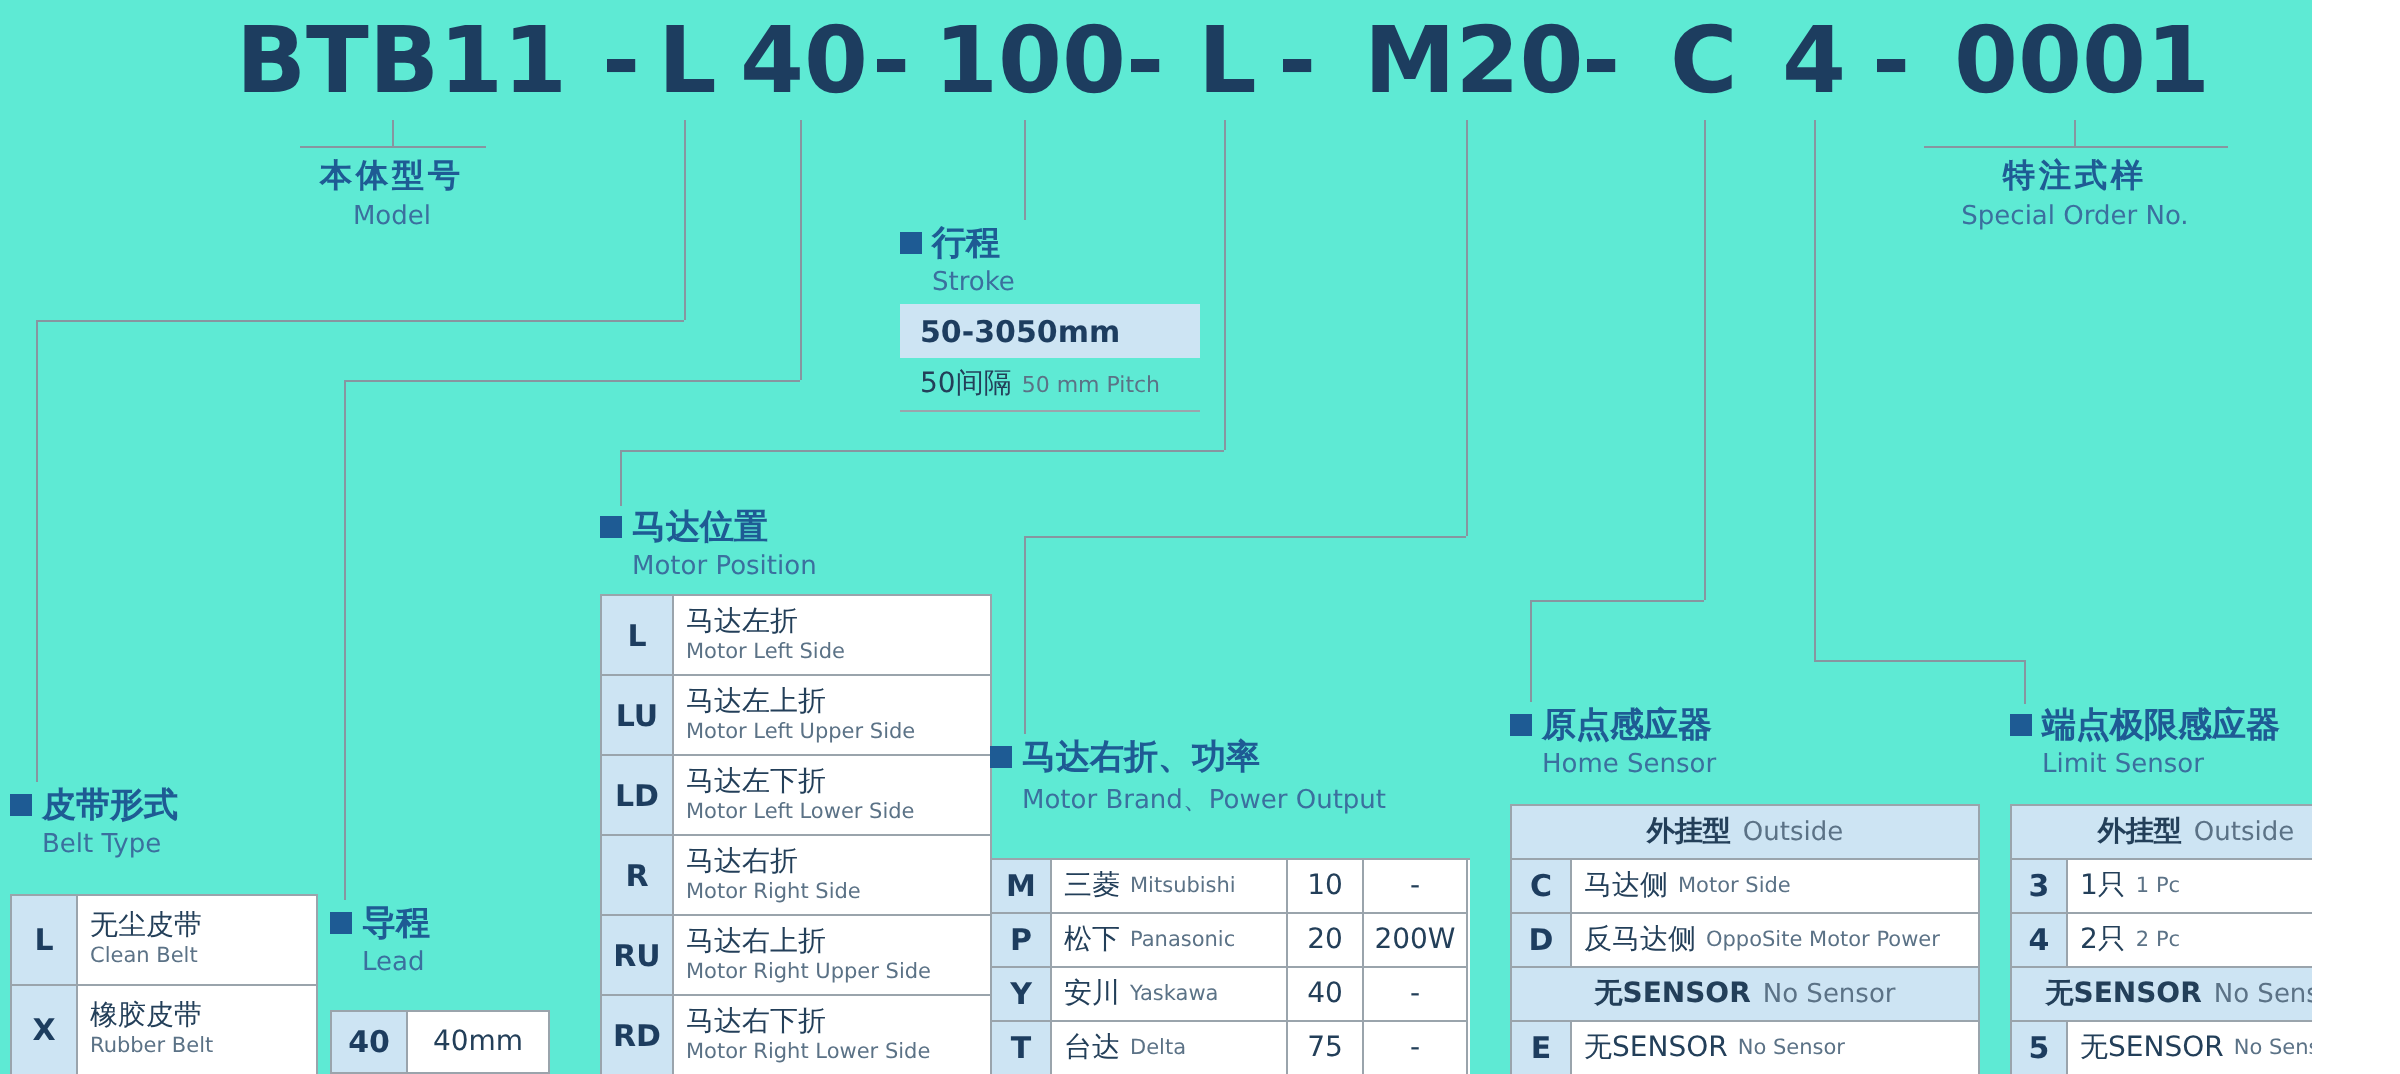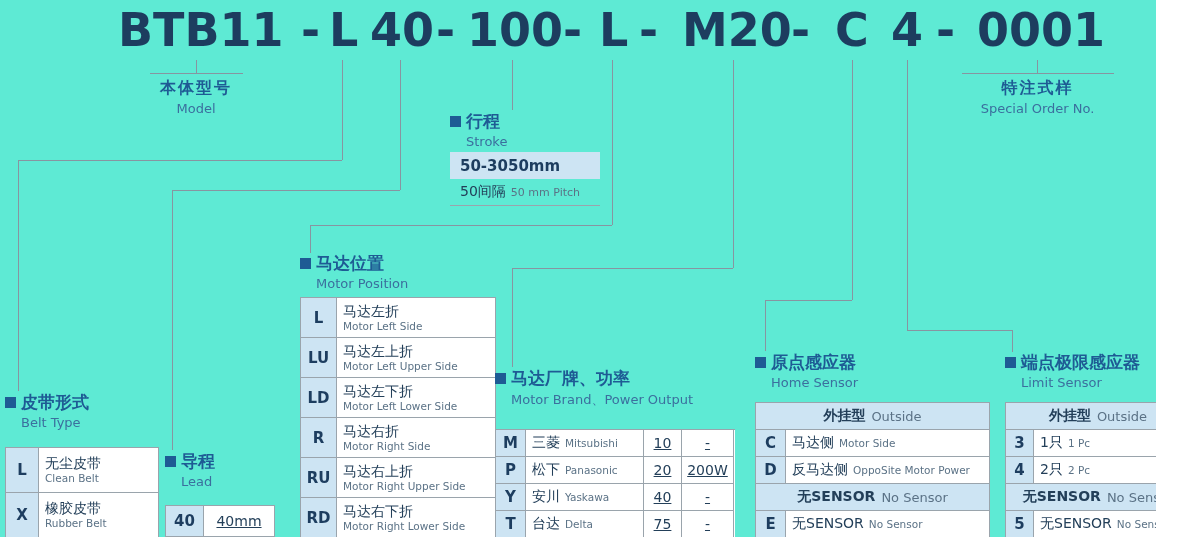--- a/index.html
+++ b/index.html
@@ -38,21 +38,21 @@
   .tbl{position:absolute;border-top:1px solid var(--border);border-left:1px solid var(--border);background:#fff;}
   .trow{display:flex;}
   .cell{border-right:1px solid var(--border);border-bottom:1px solid var(--border);display:flex;align-items:center;}
   .code-cell{background:var(--light-blue);justify-content:center;font-weight:700;color:var(--navy);font-size:15px;flex:none;}
   .desc-cell{flex:1;flex-direction:column;align-items:flex-start;justify-content:center;padding:2px 6px;min-width:0;}
   .desc-cell .zh{font-size:14px;color:var(--zh-text);line-height:17px;white-space:nowrap;}
   .desc-cell .en{font-size:10.5px;color:var(--en-text);line-height:13px;white-space:nowrap;}
   .inline-cell{flex:1;justify-content:flex-start;padding:0 6px;white-space:nowrap;}
   .inline-cell .zh{font-size:14px;color:var(--zh-text);margin-right:5px;}
   .inline-cell .en{font-size:10.5px;color:var(--en-text);}
-  .center-cell{justify-content:center;font-size:14px;color:var(--zh-text);flex:none;text-decoration:underline;}
+  .center-cell{justify-content:center;font-size:14px;color:var(--zh-text);flex:none;}
   .group-cell{flex:1;background:var(--light-blue);justify-content:center;white-space:nowrap;}
   .group-cell .zh{font-size:14px;font-weight:700;color:var(--zh-text);margin-right:6px;}
   .group-cell .en{font-size:13px;color:var(--en-text);}
 
   
   .stroke-tbl{position:absolute;width:150px;}
   .stroke-row1{height:27px;background:var(--light-blue);display:flex;align-items:center;padding:0 10px;
                font-size:15px;font-weight:700;color:var(--navy);text-align:right;}
   .stroke-row2{height:27px;border-bottom:1px solid var(--border);display:flex;align-items:center;padding:0 10px;white-space:nowrap;}
   .stroke-row2 .zh{font-size:14px;color:var(--zh-text);margin-right:5px;}
@@ -222,21 +222,21 @@
       <div class="cell desc-cell">
         <div class="zh">马达右下折</div>
         <div class="en">Motor Right Lower Side</div>
       </div>
     </div>
   </div>
 
   <div class="section-head" style="left:495px;top:367px">
     <div class="zh-line">
         <span class="bullet"></span>
-        <span>马达厂牌、功率</span>
+        <span>马达右折、功率</span>
       </div>
     <div class="en-line">Motor Brand、Power Output</div>
   </div>
   <div class="tbl" style="left:495px;top:429px;width:240px">
     <div class="trow" style="height:27px">
       <div class="cell code-cell" style="width:30px">M</div>
       <div class="cell inline-cell" style="width:118px;flex:none">
         <span class="zh">三菱</span>
         <span class="en">Mitsubishi</span>
       </div>

